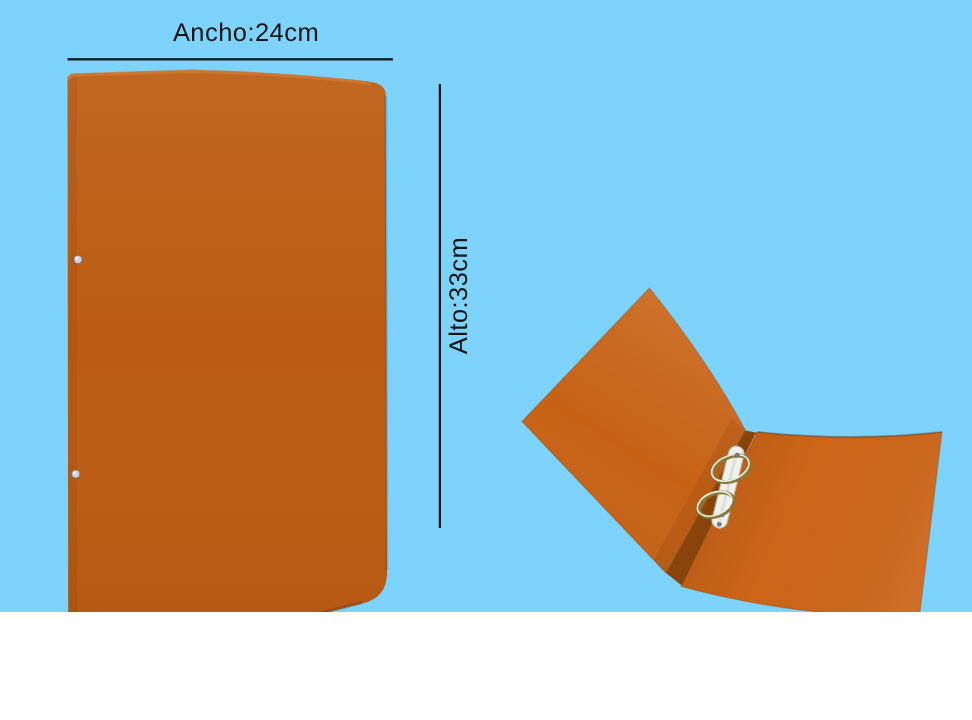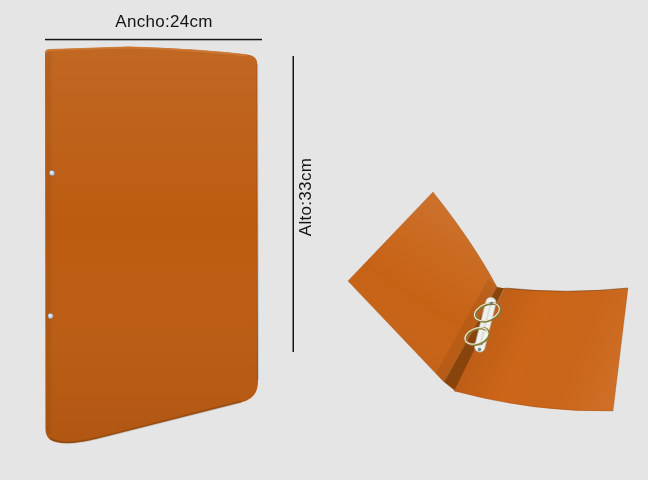--- a/index.html
+++ b/index.html
@@ -2,22 +2,22 @@
 <html><head>
 <meta charset="utf-8">
 <style>
   html,body{margin:0;padding:0;}
   body{
     font-family:"Liberation Sans", sans-serif;
     background:#ffffff;
   }
   .stage{
     position:relative;
-    width:648px;height:480px;
-    background:#e5e5e5;
+    width:648px;height:408px;
+    background:#7dd3fc;
     overflow:hidden;
   }
   .stage svg{position:absolute;left:0;top:0;}
   .dim-label{
     position:absolute;
     color:#141414;
     font-size:17px;
     letter-spacing:.3px;
     white-space:nowrap;
     user-select:none;

